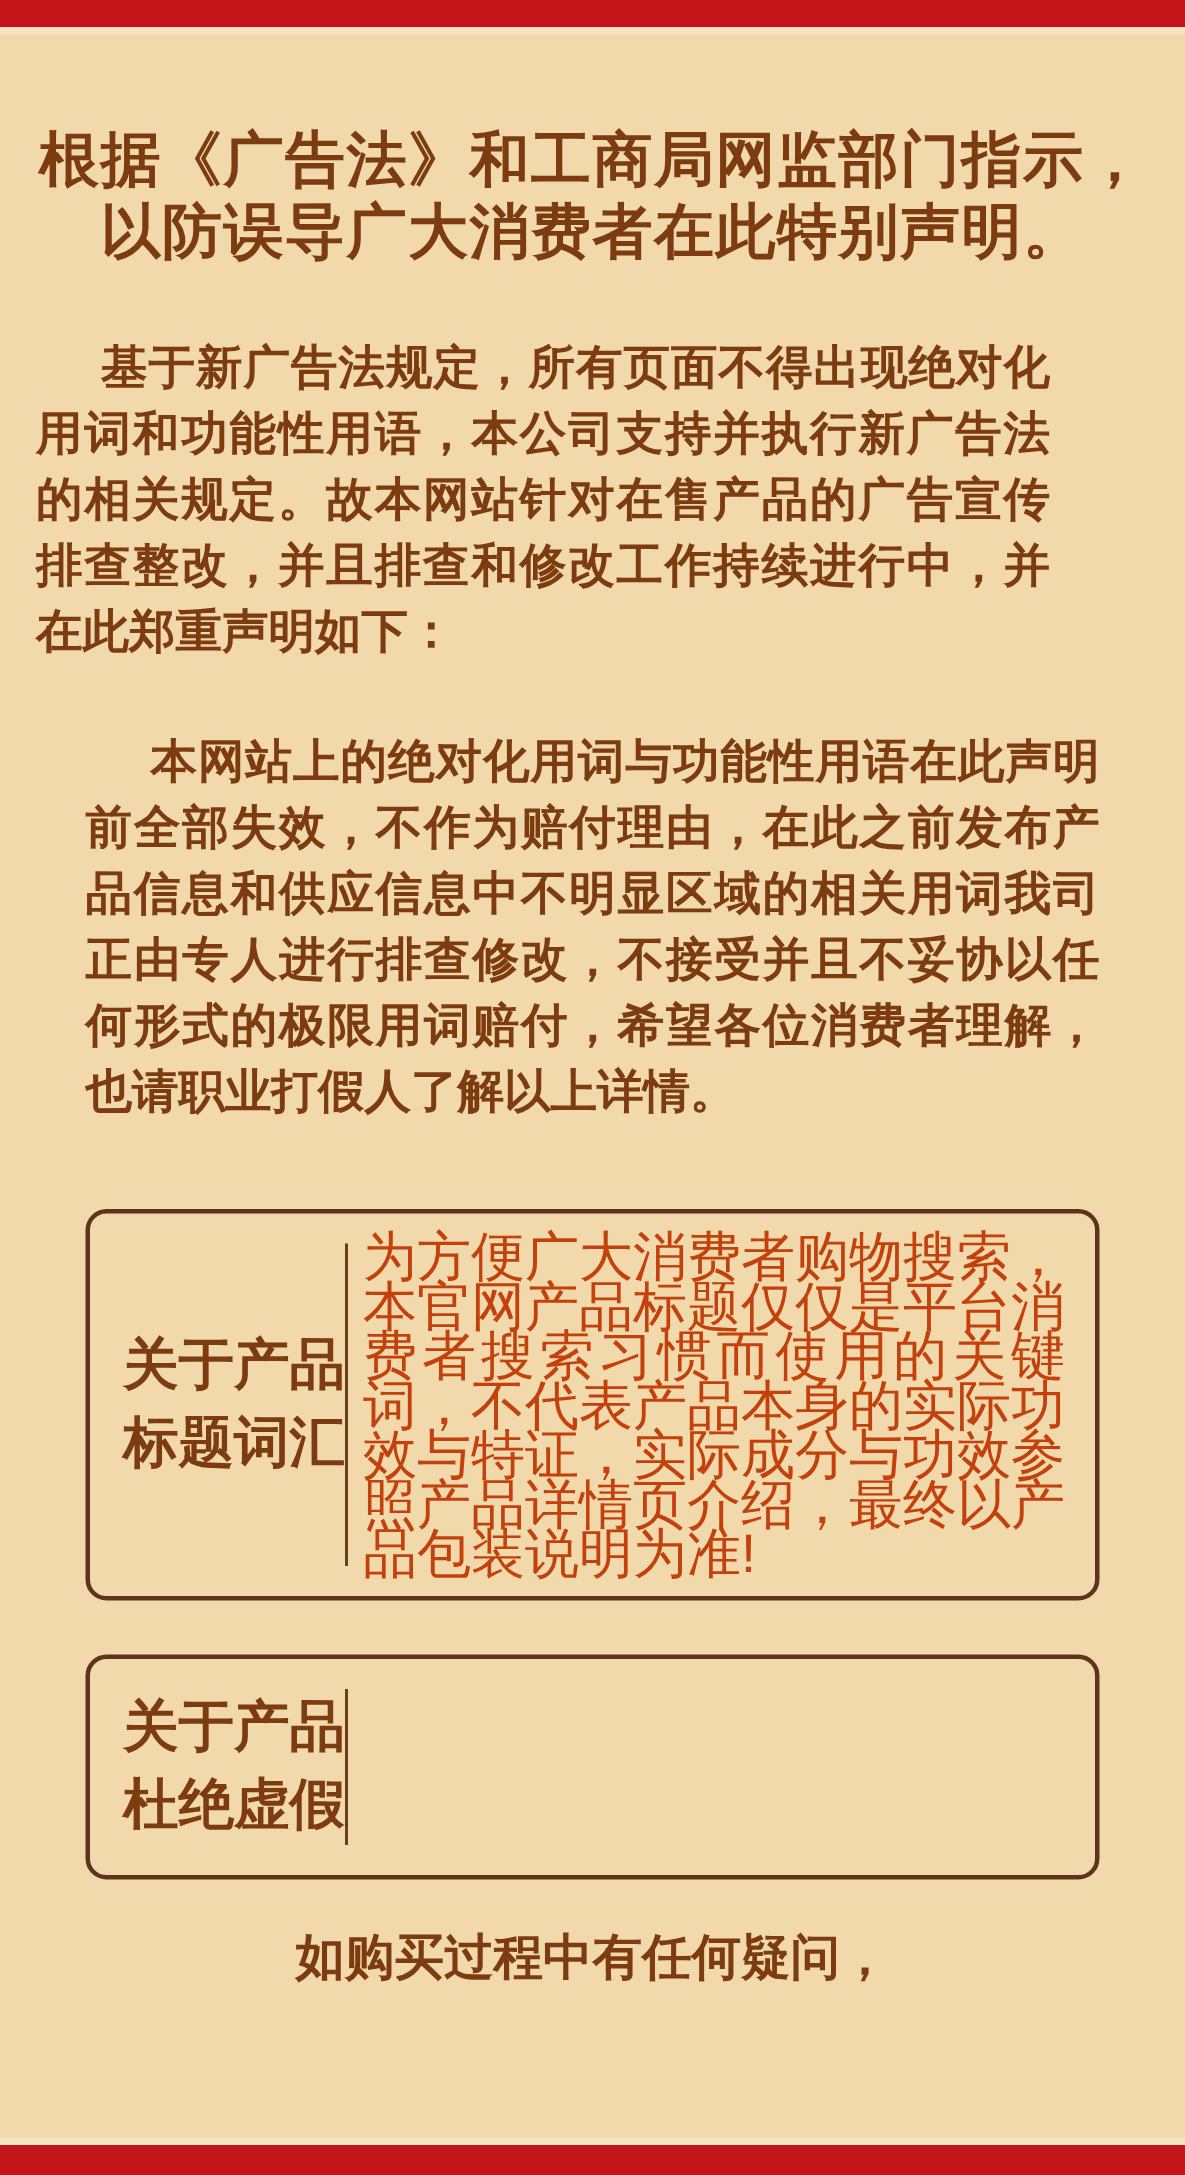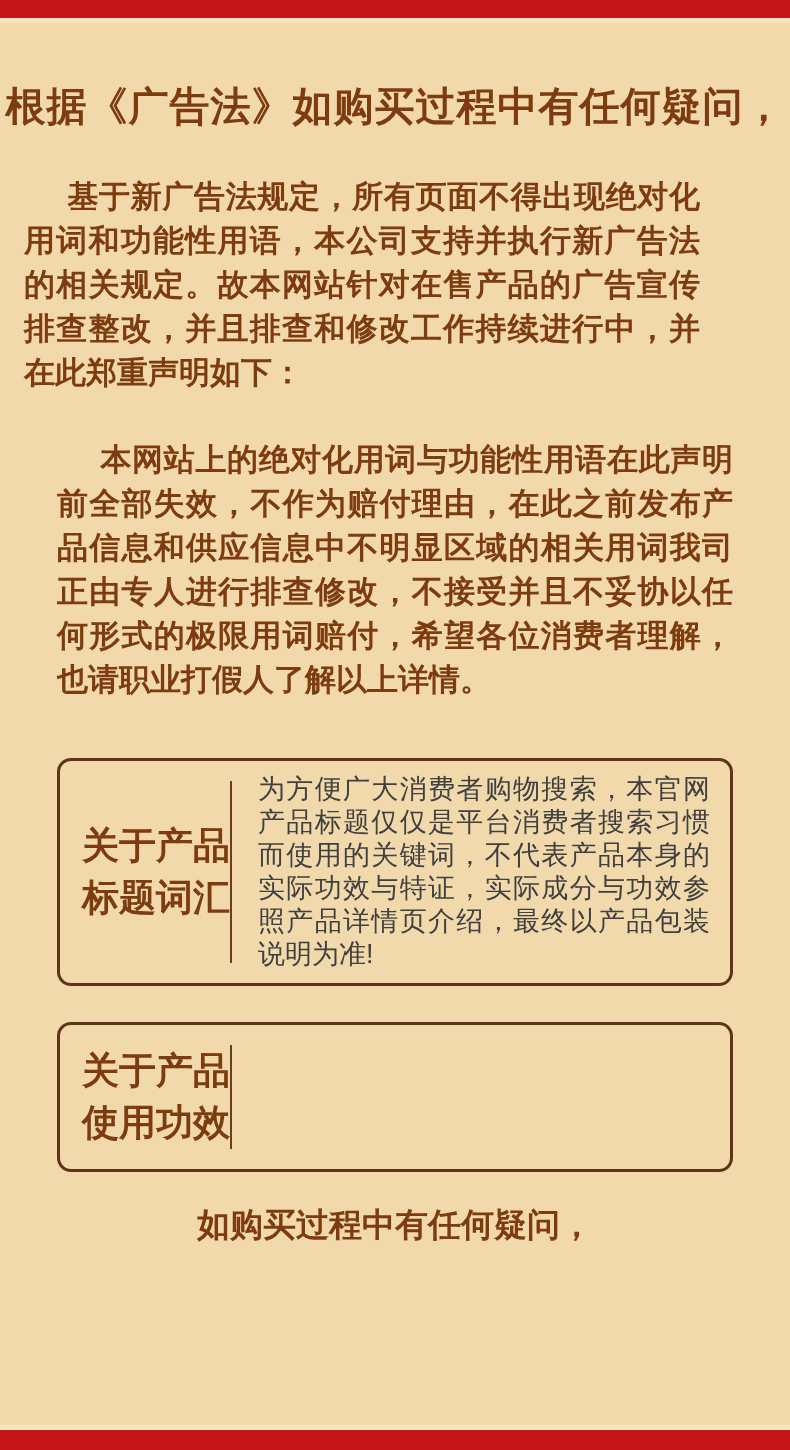--- a/index.html
+++ b/index.html
@@ -61,68 +61,69 @@
     line-height: 52px;
   }
   .box-divider {
     width: 2px;
     background: #6b3e1e;
     align-self: stretch;
     margin: 8px 0;
   }
   .box-body {
     flex: 1;
-    padding-left: 26px;
+    padding-left: 10px;
     padding-right: 2px;
     font-family: "Liberation Sans", "DejaVu Sans", sans-serif;
-    font-size: 27px;
+    font-size: 36px;
     line-height: 33px;
-    color: #404040;
+    color: #c2410c;
     text-align: justify;
   }
 
   .footer-note {
     margin-top: 33px;
     text-align: center;
     font-size: 33px;
     font-weight: bold;
     line-height: 40px;
   }
 </style>
 </head>
 <body>
 
 <div class="page">
 
   <div class="bar bar-top"></div>
   <div class="bar-top-edge"></div>
 
   <div class="main-title">
-    <div>根据《广告法》如购买过程中有任何疑问，</div>
+    <div>根据《广告法》和工商局网监部门指示，</div>
+    <div>以防误导广大消费者在此特别声明。</div>
   </div>
 
   <p class="para para-1">基于新广告法规定，所有页面不得出现绝对化用词和功能性用语，本公司支持并执行新广告法的相关规定。故本网站针对在售产品的广告宣传排查整改，并且排查和修改工作持续进行中，并在此郑重声明如下：</p>
 
   <p class="para para-2">本网站上的绝对化用词与功能性用语在此声明前全部失效，不作为赔付理由，在此之前发布产品信息和供应信息中不明显区域的相关用词我司正由专人进行排查修改，不接受并且不妥协以任何形式的极限用词赔付，希望各位消费者理解，也请职业打假人了解以上详情。</p>
 
   <div class="boxes">
 
     <div class="notice-box b1">
       <div class="box-title">
         <div>关于产品</div>
         <div>标题词汇</div>
       </div>
       <div class="box-divider"></div>
       <div class="box-body">为方便广大消费者购物搜索，本官网产品标题仅仅是平台消费者搜索习惯而使用的关键词，不代表产品本身的实际功效与特证，实际成分与功效参照产品详情页介绍，最终以产品包装说明为准!</div>
     </div>
 
     <div class="notice-box b2">
       <div class="box-title">
         <div>关于产品</div>
-        <div>使用功效</div>
+        <div>杜绝虚假</div>
       </div>
       <div class="box-divider"></div>
     </div>
 
 
   </div>
 
   <div class="footer-note">
     <div>如购买过程中有任何疑问，</div>
 

